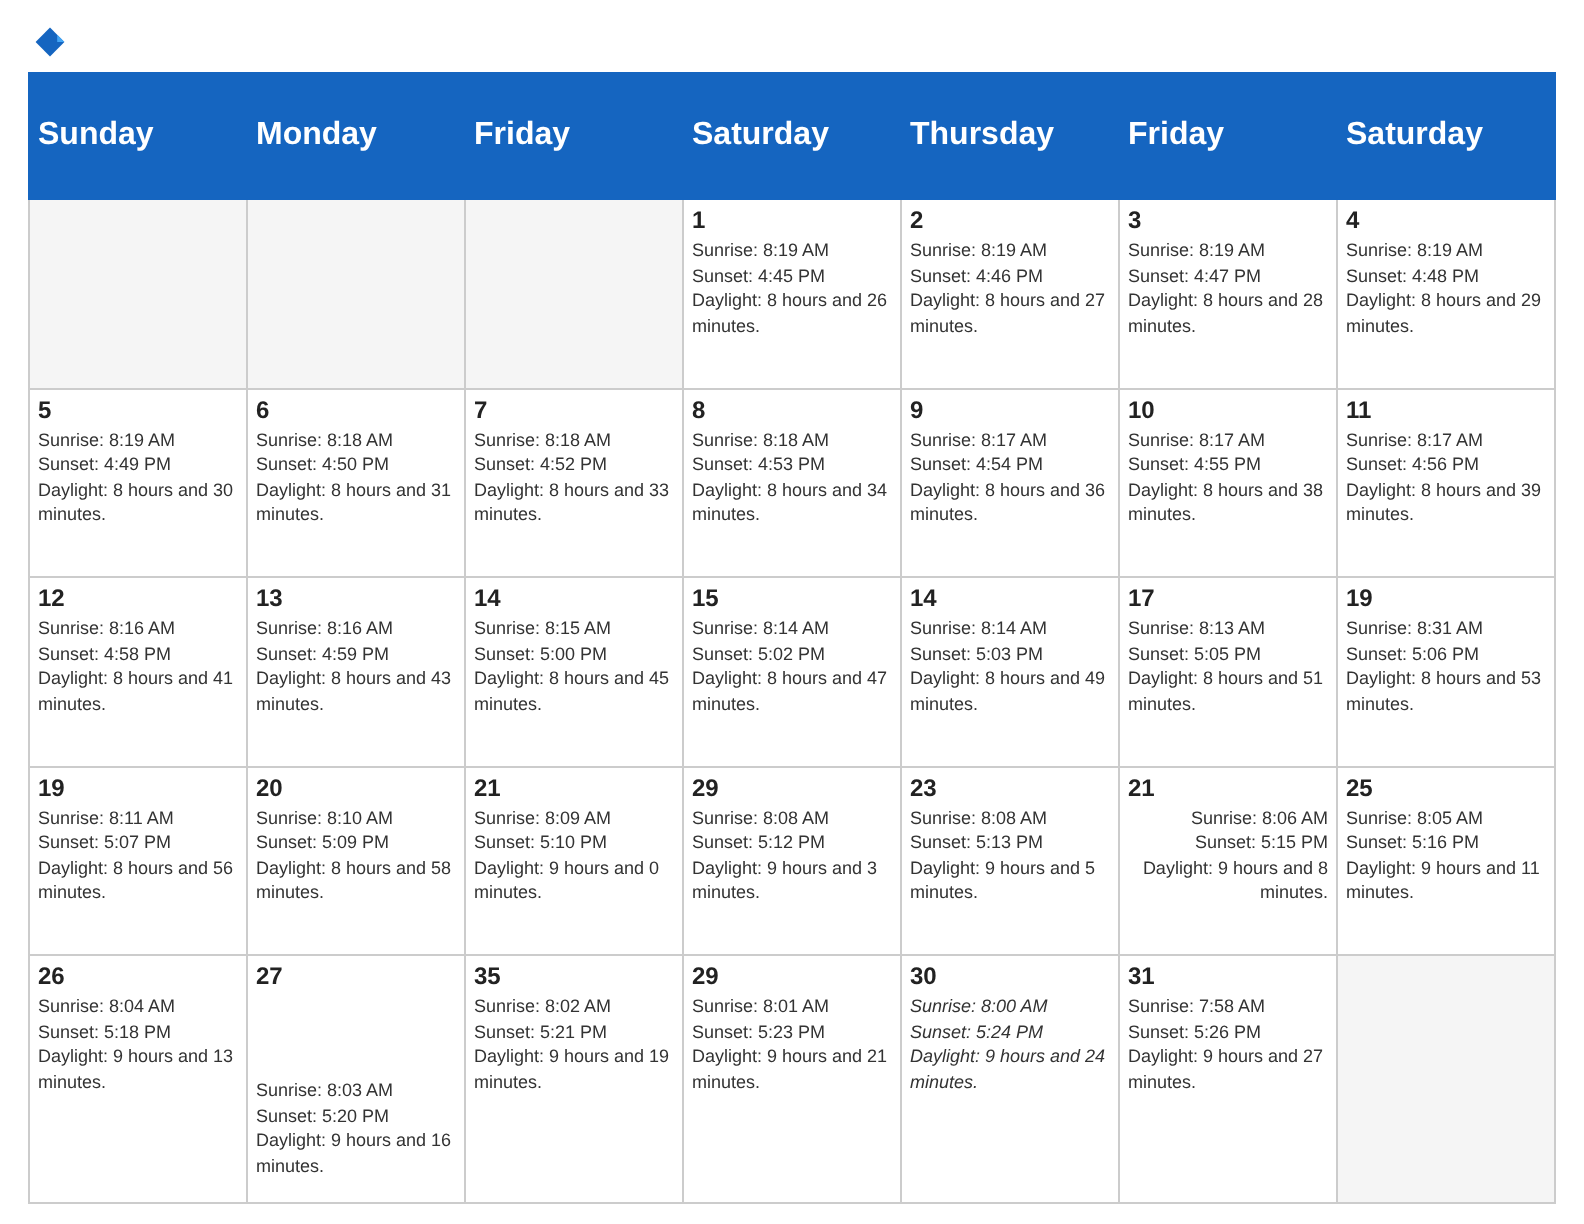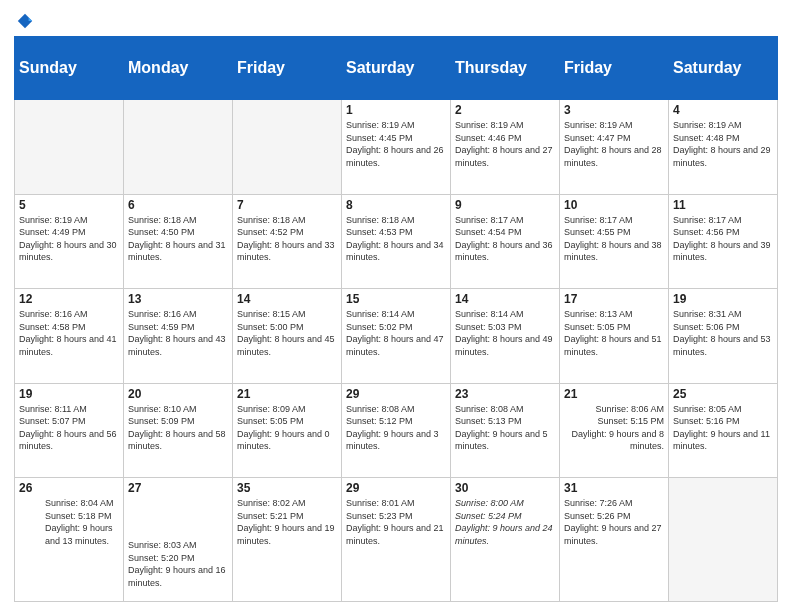--- a/index.html
+++ b/index.html
@@ -272,21 +272,21 @@
           </td>
           <td>
             <span class="day-number">20</span>
             <div class="day-info" style="white-space: pre-line;">Sunrise: 8:10 AM
 Sunset: 5:09 PM
 Daylight: 8 hours and 58 minutes.</div>
           </td>
           <td>
             <span class="day-number">21</span>
             <div class="day-info" style="white-space: pre-line;">Sunrise: 8:09 AM
-Sunset: 5:05 PM
+Sunset: 5:10 PM
 Daylight: 9 hours and 0 minutes.</div>
           </td>
           <td>
             <span class="day-number">29</span>
             <div class="day-info" style="white-space: pre-line;">Sunrise: 8:08 AM
 Sunset: 5:12 PM
 Daylight: 9 hours and 3 minutes.</div>
           </td>
           <td>
             <span class="day-number">23</span>
@@ -303,21 +303,21 @@
           <td>
             <span class="day-number">25</span>
             <div class="day-info" style="white-space: pre-line;">Sunrise: 8:05 AM
 Sunset: 5:16 PM
 Daylight: 9 hours and 11 minutes.</div>
           </td>
         </tr>
         <tr class="week-row">
           <td>
             <span class="day-number">26</span>
-            <div class="day-info" style="white-space: pre-line; margin-left: 26px;">Sunrise: 8:04 AM
+            <div class="day-info" style="white-space: pre-line;">Sunrise: 8:04 AM
 Sunset: 5:18 PM
 Daylight: 9 hours and 13 minutes.</div>
           </td>
           <td>
             <span class="day-number">27</span>
             <div class="day-info" style="white-space: pre-line; margin-top: 44px;">Sunrise: 8:03 AM
 Sunset: 5:20 PM
 Daylight: 9 hours and 16 minutes.</div>
           </td>
           <td>
@@ -333,21 +333,21 @@
 Daylight: 9 hours and 21 minutes.</div>
           </td>
           <td>
             <span class="day-number">30</span>
             <div class="day-info" style="white-space: pre-line; font-style: italic;">Sunrise: 8:00 AM
 Sunset: 5:24 PM
 Daylight: 9 hours and 24 minutes.</div>
           </td>
           <td>
             <span class="day-number">31</span>
-            <div class="day-info" style="white-space: pre-line;">Sunrise: 7:26 AM
+            <div class="day-info" style="white-space: pre-line;">Sunrise: 7:58 AM
 Sunset: 5:26 PM
 Daylight: 9 hours and 27 minutes.</div>
           </td>
           <td class="empty"></td>
         </tr>
       </tbody>
   </table>
 </div>
 
 </body></html>

